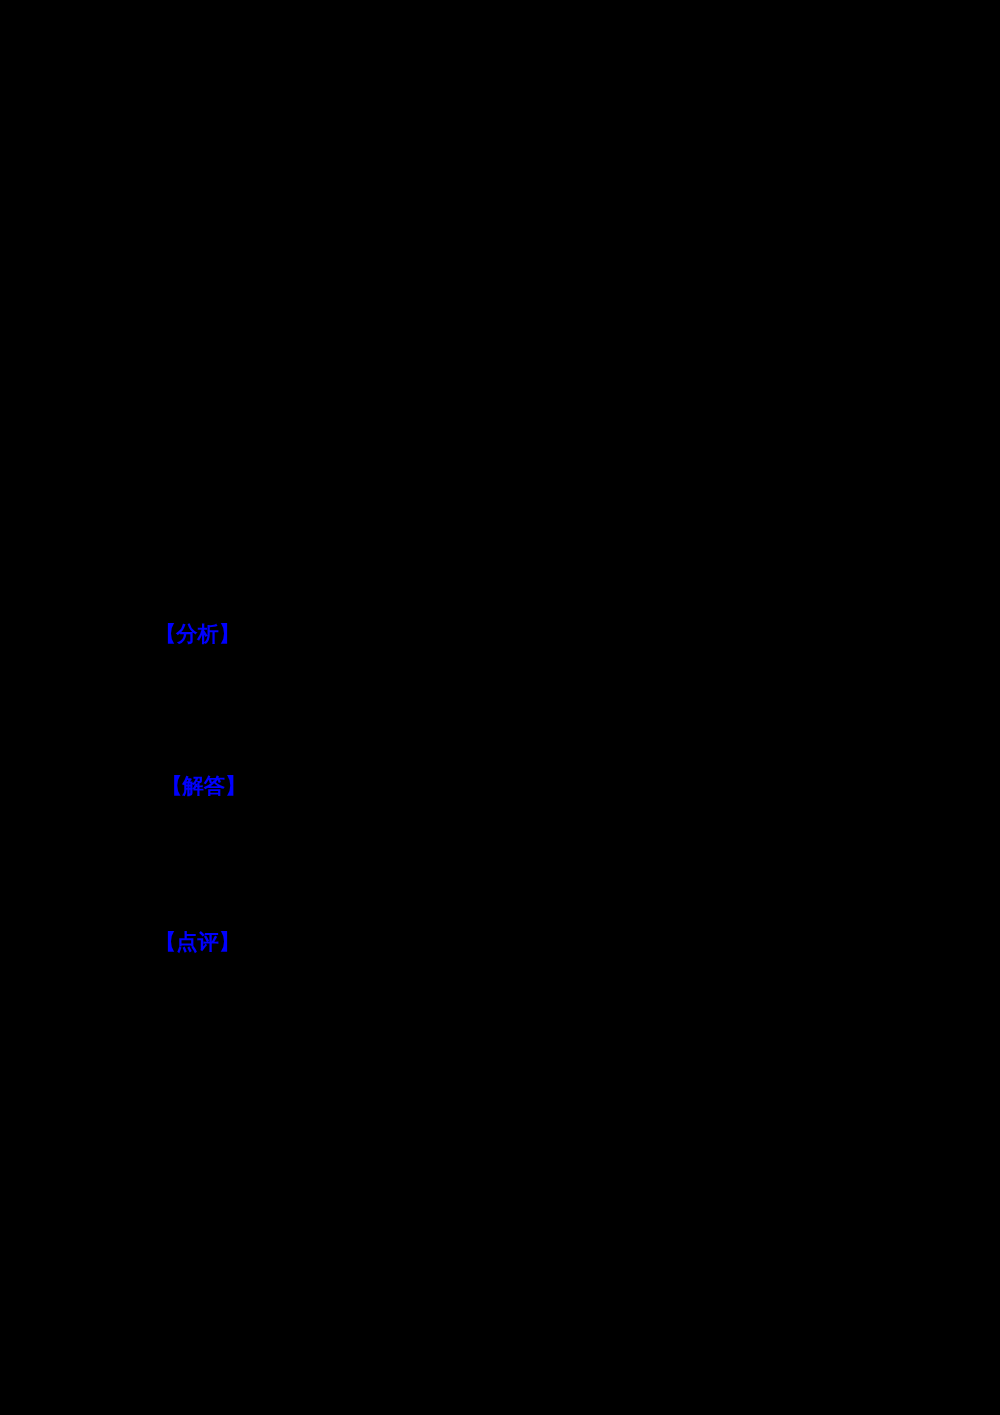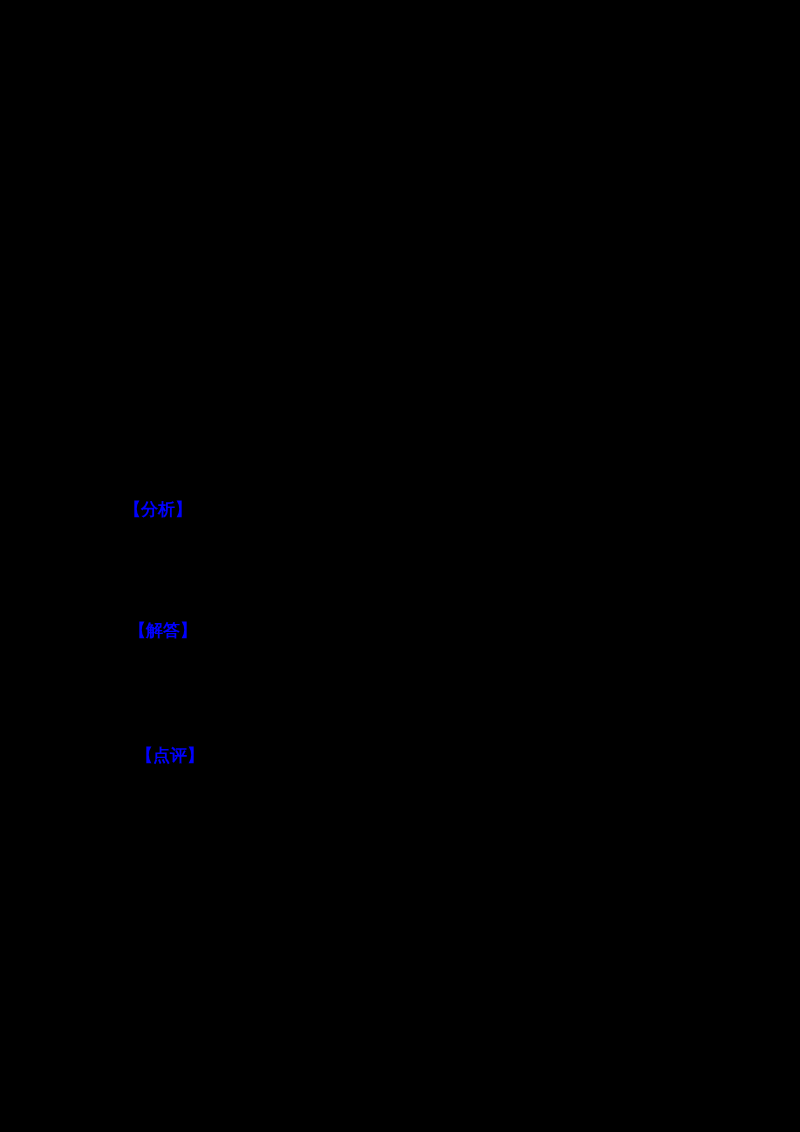--- a/index.html
+++ b/index.html
@@ -6,37 +6,37 @@
     margin: 0;
     padding: 0;
     background: #000000;
   }
   .page {
     position: relative;
     width: 800px;
     height: 860px;
     background: #000000;
     overflow: hidden;
-    font-family: Liberation Serif, serif;
+    font-family: Liberation Mono, monospace;
   }
   .link-label {
     position: absolute;
     display: inline-block;
     color: #0000FF;
     font-weight: bold;
     font-size: 17px;
     line-height: 1.0;
     letter-spacing: 0px;
     text-decoration: none;
     cursor: pointer;
     white-space: nowrap;
   }
   .link-1 { left: 124px; top: 501px; }
   .link-2 { left: 129px; top: 622px; }
-  .link-3 { left: 136px; top: 747px; }
+  .link-3 { left: 124px; top: 747px; }
 </style>
 </head>
 <body>
 
 <div class="page">
 
   <a class="link-label link-1">【分析】</a>
 
   <a class="link-label link-2">【解答】</a>
 

